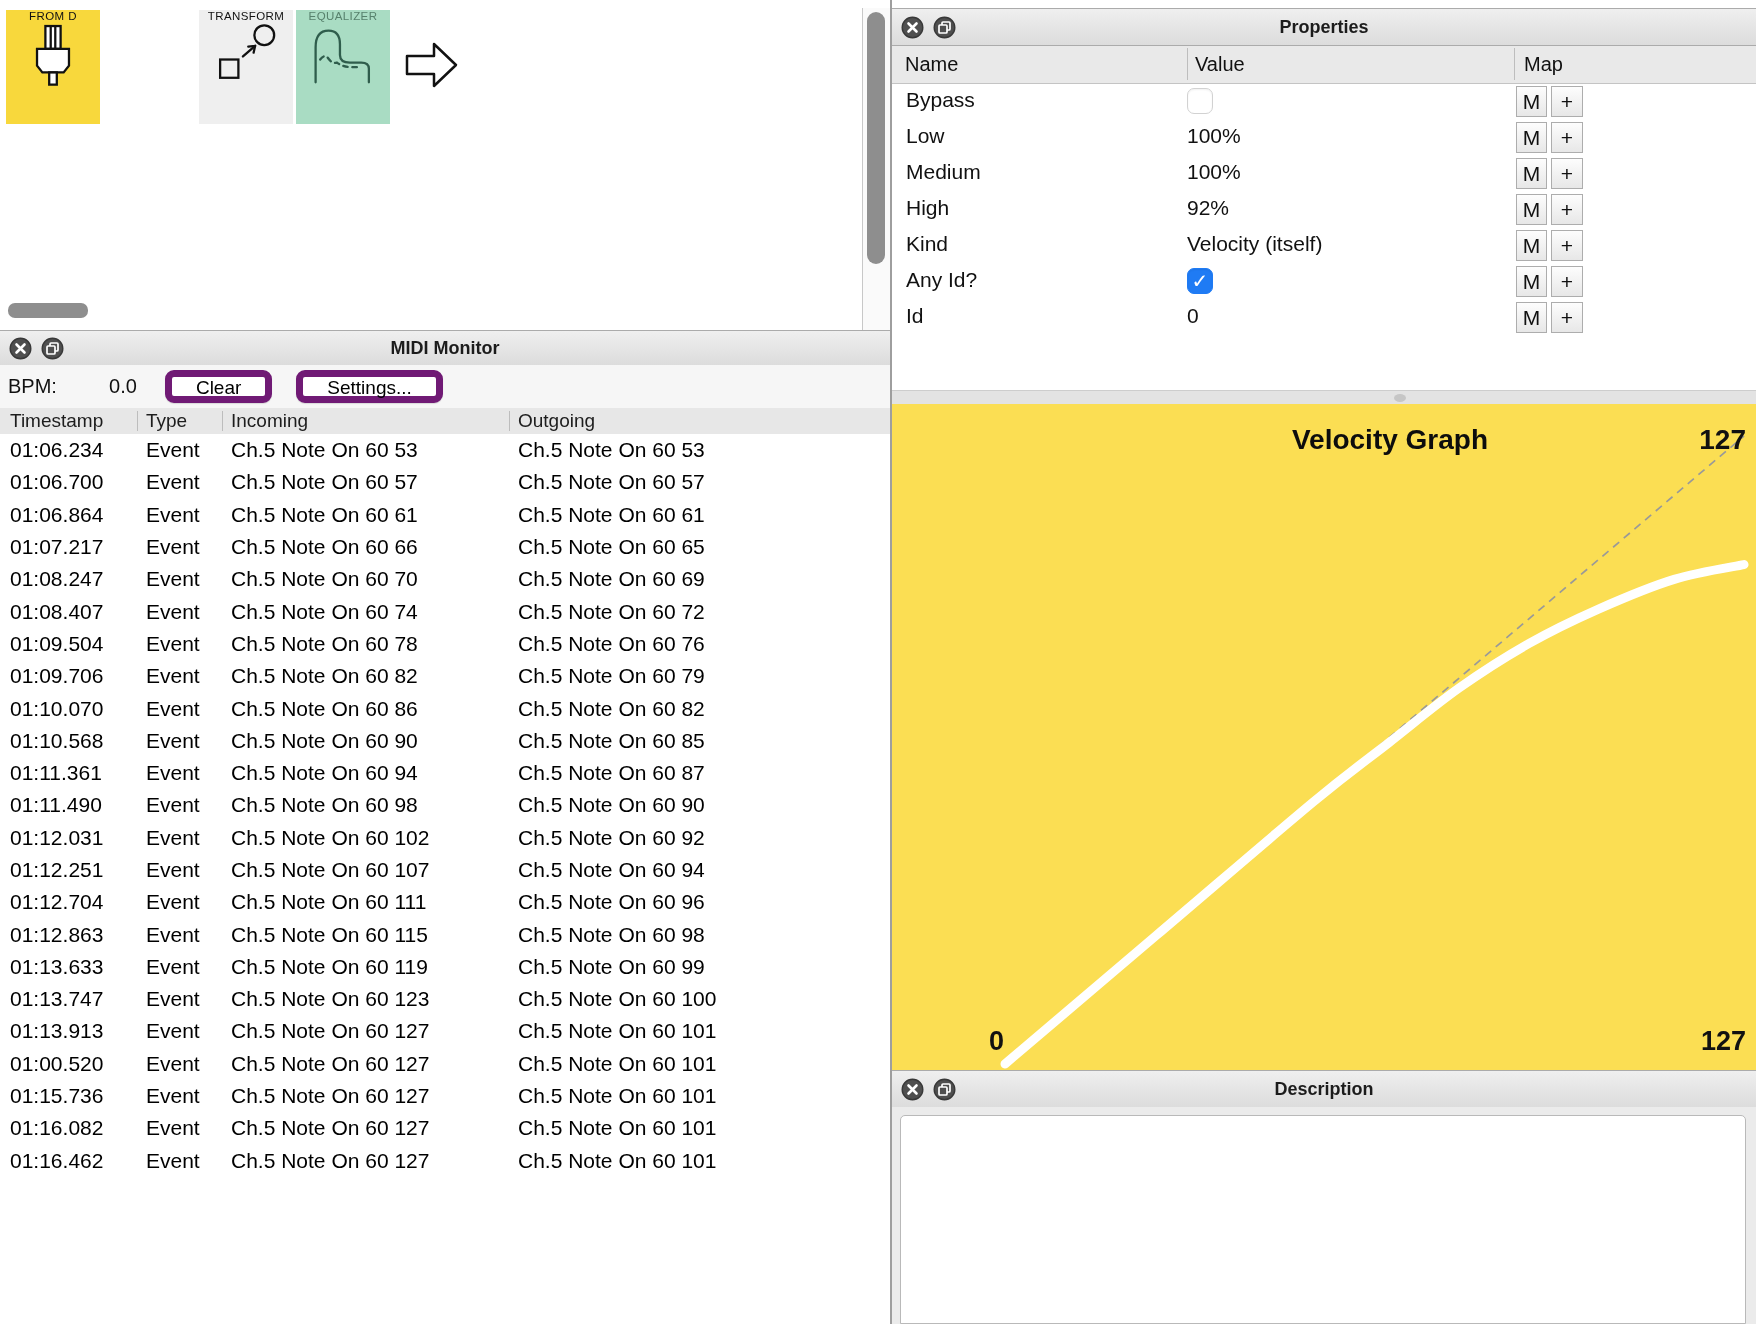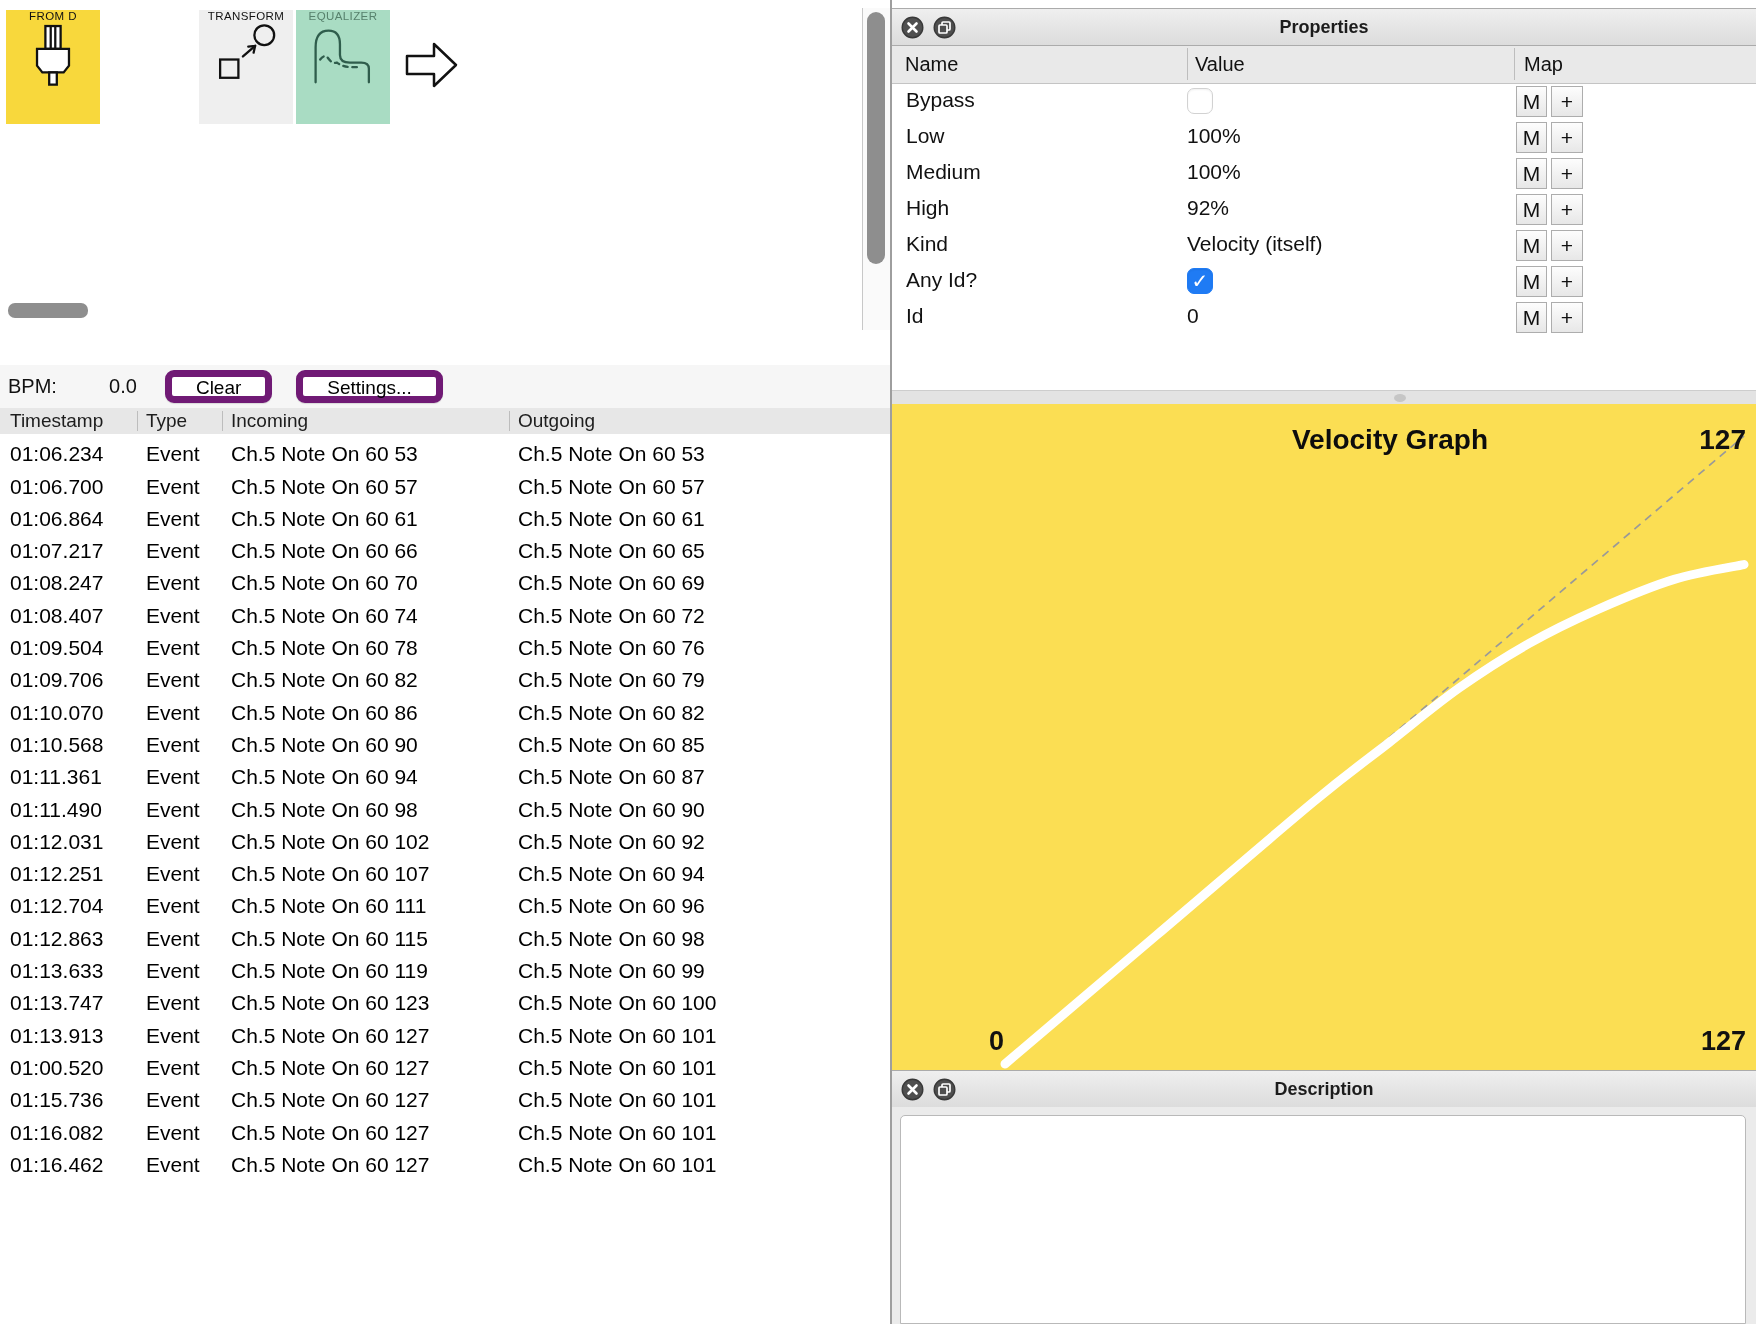--- a/index.html
+++ b/index.html
@@ -39,21 +39,21 @@
   .push-btn{background:#fff;border:7px solid #701a75;border-radius:9px;height:33px;
             font-size:19px;font-family:inherit;padding:0 24px;box-shadow:0 1px 1px rgba(0,0,0,.12);}
   #clear-btn{margin-left:28px;}
   #settings-btn{margin-left:24px;}
 
   #mon-header{left:0;top:408px;width:890px;height:26px;background:#E7E7E7;
               border-bottom:1px solid #C4C4C4;display:flex;align-items:center;font-size:19px;color:#1d1d1d;}
   .mh-cell{position:relative;box-sizing:border-box;height:100%;display:flex;align-items:center;}
   .mh-sep{position:absolute;left:0;top:3px;bottom:3px;width:1px;background:#BDBDBD;}
   #mon-rows{left:0;top:434px;width:890px;height:760px;background:#fff;overflow:hidden;}
-  .mrow{display:flex;height:32.3px;align-items:flex-end;font-size:21px;color:#000;}
+  .mrow{display:flex;height:32.3px;align-items:center;font-size:21px;color:#000;}
   .mcell{box-sizing:border-box;white-space:nowrap;overflow:hidden;}
   .c1{width:137px;padding-left:10px;}
   .c2{width:85px;padding-left:9px;}
   .c3{width:287px;padding-left:9px;}
   .c4{flex:1;padding-left:9px;}
 
   
   #right-col{left:892px;top:0;width:864px;height:1324px;background:#fff;}
   #prop-titlebar{left:892px;top:8px;width:864px;height:36px;}
   #prop-header{left:892px;top:45px;width:864px;height:38px;background:#E9E9E9;
@@ -141,20 +141,36 @@
       <svg width="56" height="50" viewBox="0 0 56 50">
         <path d="M3,16 H30 V4 L52,25 L30,46 V34 H3 Z" fill="#fff" stroke="#111" stroke-width="2.5" stroke-linejoin="round"></path>
       </svg>
     </span>
   </div>
 
   <div class="abs" id="vscroll-track"></div>
   <div class="abs" id="vscroll-thumb"></div>
   <div class="abs" id="hscroll-thumb"></div>
 
+  <div class="abs titlebar" id="mon-titlebar">
+    <span class="tl-title">MIDI Monitor</span>
+    <span class="tb-btn">
+      <svg width="23" height="23" viewBox="0 0 23 23">
+          <circle cx="11.5" cy="11.5" r="10.3" fill="#4F4F4F" stroke="#383838" stroke-width="1.4"></circle>
+          <path d="M7.5,7.5 L15.5,15.5 M15.5,7.5 L7.5,15.5" stroke="#fff" stroke-width="2.6" stroke-linecap="round"></path>
+        </svg>
+    </span>
+    <span class="tb-btn">
+      <svg width="23" height="23" viewBox="0 0 23 23">
+          <circle cx="11.5" cy="11.5" r="10.3" fill="#4F4F4F" stroke="#383838" stroke-width="1.4"></circle>
+          <rect x="9" y="6" width="8" height="8" rx="1" fill="none" stroke="#fff" stroke-width="1.7"></rect>
+          <rect x="6" y="9" width="8" height="8" rx="1" fill="#4F4F4F" stroke="#fff" stroke-width="1.7"></rect>
+        </svg>
+    </span>
+  </div>
 
   <div class="abs" id="mon-toolbar">
     <span id="bpm-label">BPM:</span>
     <span id="bpm-value">0.0</span>
     <button class="push-btn" id="clear-btn">Clear</button>
     <button class="push-btn" id="settings-btn">Settings...</button>
   </div>
 
   <div class="abs" id="mon-header">
     <div class="mh-cell c1">

